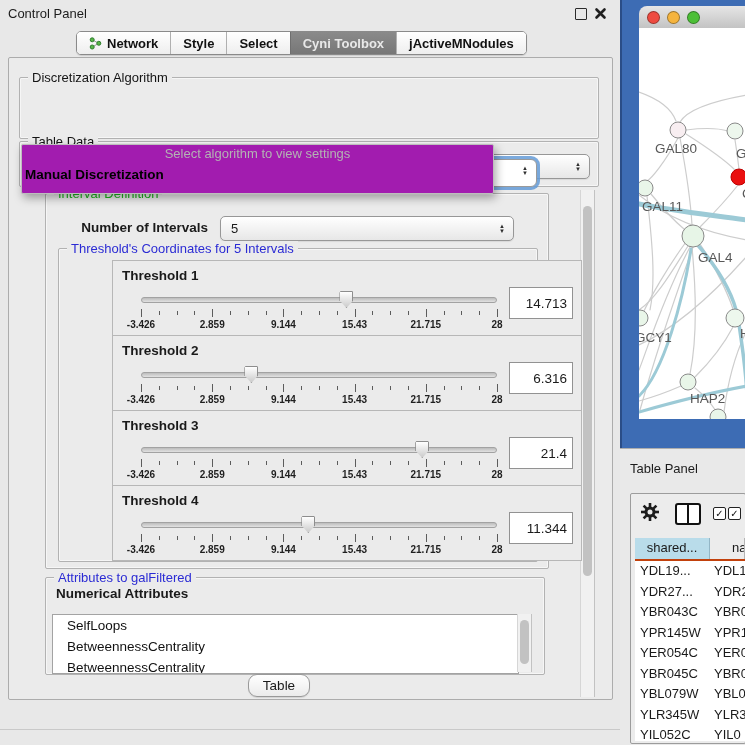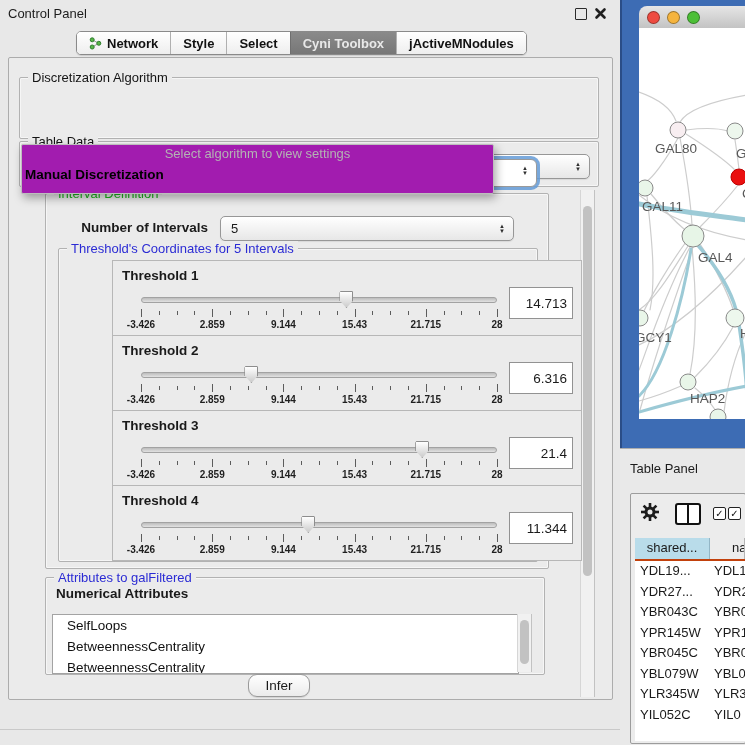--- a/index.html
+++ b/index.html
@@ -331,21 +331,21 @@
       <div style="position:absolute;left:6px;top:36px;width:465px;height:58px;background:#fff;border:1px solid #a3a3a3;overflow:hidden;">
           <div class="attr-item">SelfLoops</div>
           <div class="attr-item">BetweennessCentrality</div>
           <div class="attr-item">BetweennessCentrality</div>
         </div>
       <div class="vsb-track" style="position:absolute;left:471px;top:36px;width:13px;height:58px;">
         <div class="vsb-thumb" style="top:6px;height:44px;"></div>
       </div>
     </div>
 
-    <div class="push-btn" style="position:absolute;left:239px;top:616px;width:60px;height:21px;">Infer</div>
+    <div class="push-btn" style="position:absolute;left:239px;top:616px;width:60px;height:21px;">Table</div>
   </div>
 
   <div class="abs bottom-line"></div>
 
   <div class="abs" id="netwin">
     <div class="abs" id="mac-titlebar" style="position:absolute;">
       <span style="display:flex;gap:7px;">
           <span class="light" style="background: rgb(238, 75, 64);"></span>
           <span class="light" style="background: rgb(245, 180, 62);"></span>
           <span class="light" style="background: rgb(76, 191, 54);"></span>
@@ -441,20 +441,24 @@
             </div>
             <div class="trow">
               <div class="tcell c0">YBR043C</div>
               <div class="tcell c1">YBR0</div>
             </div>
             <div class="trow">
               <div class="tcell c0">YPR145W</div>
               <div class="tcell c1">YPR1</div>
             </div>
             <div class="trow">
+              <div class="tcell c0">YER054C</div>
+              <div class="tcell c1">YER0</div>
+            </div>
+            <div class="trow">
               <div class="tcell c0">YBR045C</div>
               <div class="tcell c1">YBR0</div>
             </div>
             <div class="trow">
               <div class="tcell c0">YBL079W</div>
               <div class="tcell c1">YBL0</div>
             </div>
             <div class="trow">
               <div class="tcell c0">YLR345W</div>
               <div class="tcell c1">YLR3</div>

